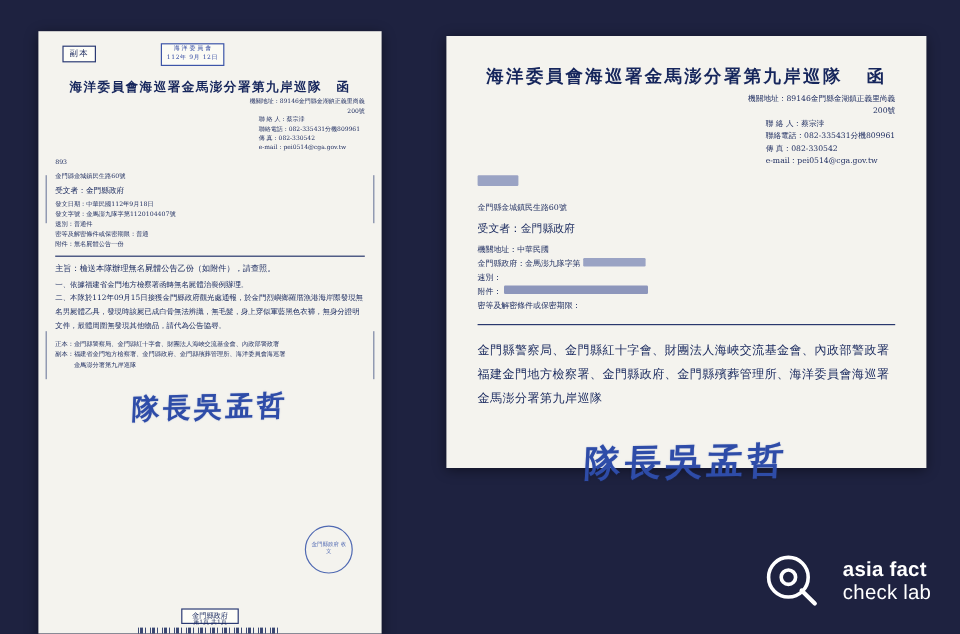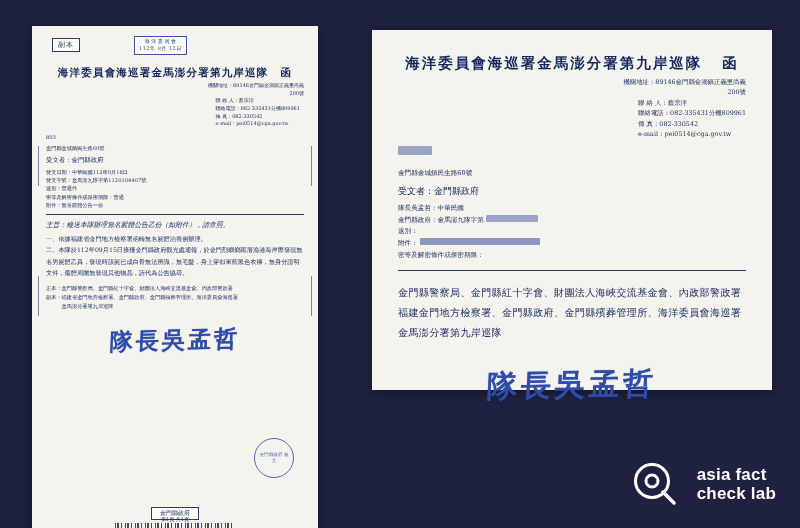--- a/index.html
+++ b/index.html
@@ -67,21 +67,21 @@
   .contact-table div { font-size: 5px; line-height: 1.55; color: #1b2a5e; white-space: nowrap; }
 
   .redact { background: #9aa3c4; color: transparent; border-radius: 1px; display: inline-block; }
   .redact-strong { background: #8d96bb; color: transparent; border-radius: 1px; display: inline-block; }
 
   .l-recv { font-size: 6.4px; line-height: 1.7; color: #16265c; margin-top: 3px; }
   .l-meta { font-size: 5.2px; line-height: 1.6; color: #1b2a5e; margin-top: 2px; }
 
   .hr-line { border: 0; border-top: 1px solid #29376d; margin: 5px 0 4px; }
 
-  .l-subject { font-size: 6.8px; line-height: 1.8; color: #16265c; font-style: italic; }
+  .l-subject { font-size: 6.8px; line-height: 1.8; color: #16265c; }
   .l-explain-head { font-size: 6.8px; color: #16265c; margin-top: 5px; }
   .l-explain-body { font-size: 6.2px; line-height: 1.85; color: #16265c; margin-top: 1px; }
 
   .l-cc { font-size: 5.2px; line-height: 1.7; color: #1b2a5e; margin-top: 6px; }
 
   .sign {
     font-family: "DejaVu Serif", serif;
     color: #2e4ca8;
     font-size: 23px;
     letter-spacing: 3px;
@@ -159,21 +159,21 @@
   
   #watermark {
     position: absolute; right: 24px; bottom: 22px;
     display: flex; align-items: center; gap: 20px;
   }
   .wm-mark {
     width: 44px; height: 44px; position: relative;
   }
   .wm-text { color: #ffffff; line-height: 1.12; }
   .wm-l1 { font-family: "Liberation Sans", sans-serif; font-size: 17px; font-weight: 700; letter-spacing: 0.2px; }
-  .wm-l2 { font-family: "Liberation Sans", sans-serif; font-size: 17px; font-weight: 700; letter-spacing: 0.2px; text-align: center; }
+  .wm-l2 { font-family: "Liberation Sans", sans-serif; font-size: 17px; font-weight: 400; letter-spacing: 0.2px; text-align: center; }
 </style>
 </head>
 <body style="background: rgb(30, 34, 64);">
 
 <div class="doc cjk" id="doc-left">
 
   <div class="edge-mark l1"></div>
   <div class="edge-mark l2"></div>
   <div class="edge-mark r1"></div>
   <div class="edge-mark r2"></div>
@@ -266,21 +266,21 @@
 
   <div style="margin-top:6px">
     <span class="redact" style="width:34px;height:9px">&nbsp;</span>
   </div>
 
   <div class="r-meta">金門縣金城鎮民生路60號</div>
   <div class="r-recv">受文者：金門縣政府</div>
 
   <div class="r-meta">
     <div>
-      <span>隊長吳孟哲：中華民國</span>
+      <span>機關地址：中華民國</span>
     </div>
     <div>
       <span>金門縣政府：金馬澎九隊字第</span>
       <span class="redact" style="width:52px;height:7px">&nbsp;</span>
     </div>
     <div>
       <span>速別：</span>
     </div>
     <div>
       <span>附件：</span>

